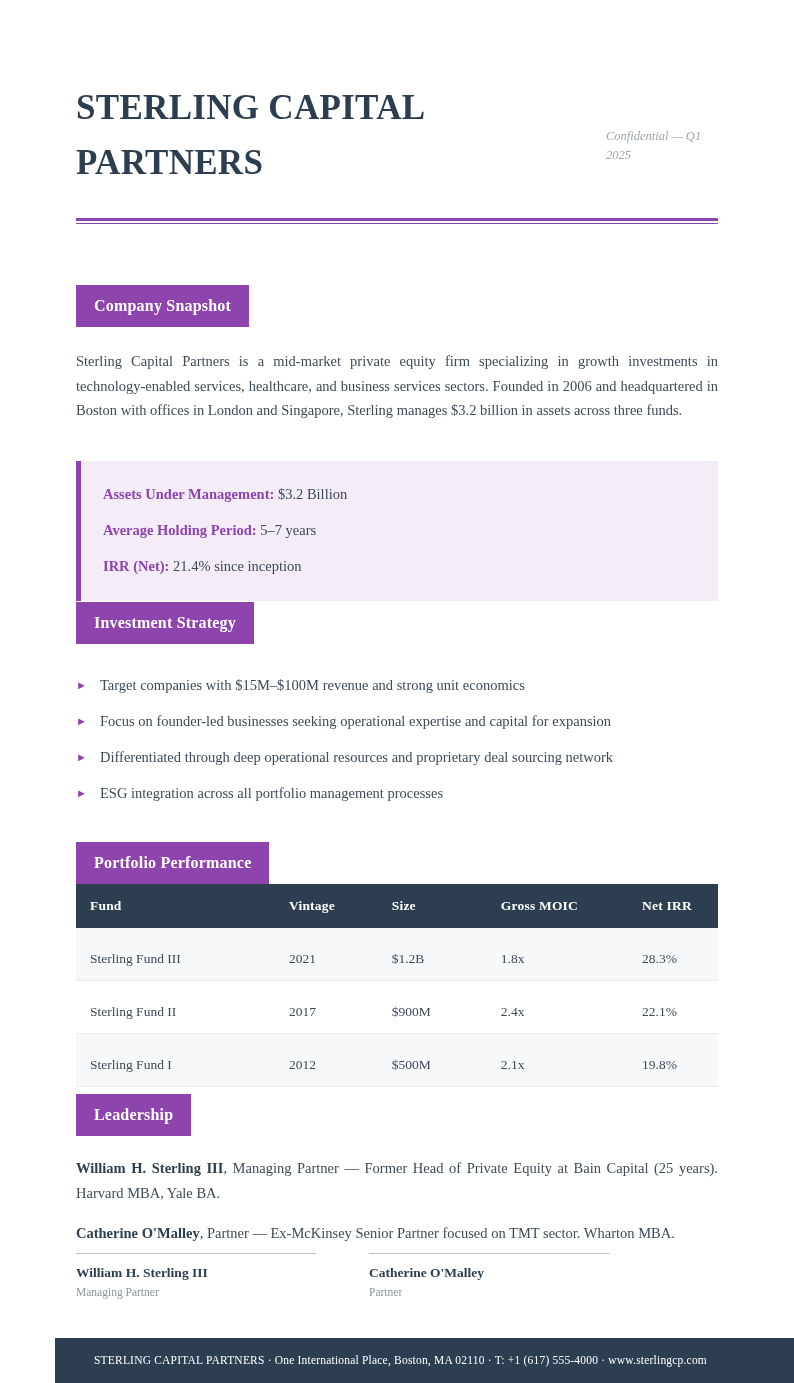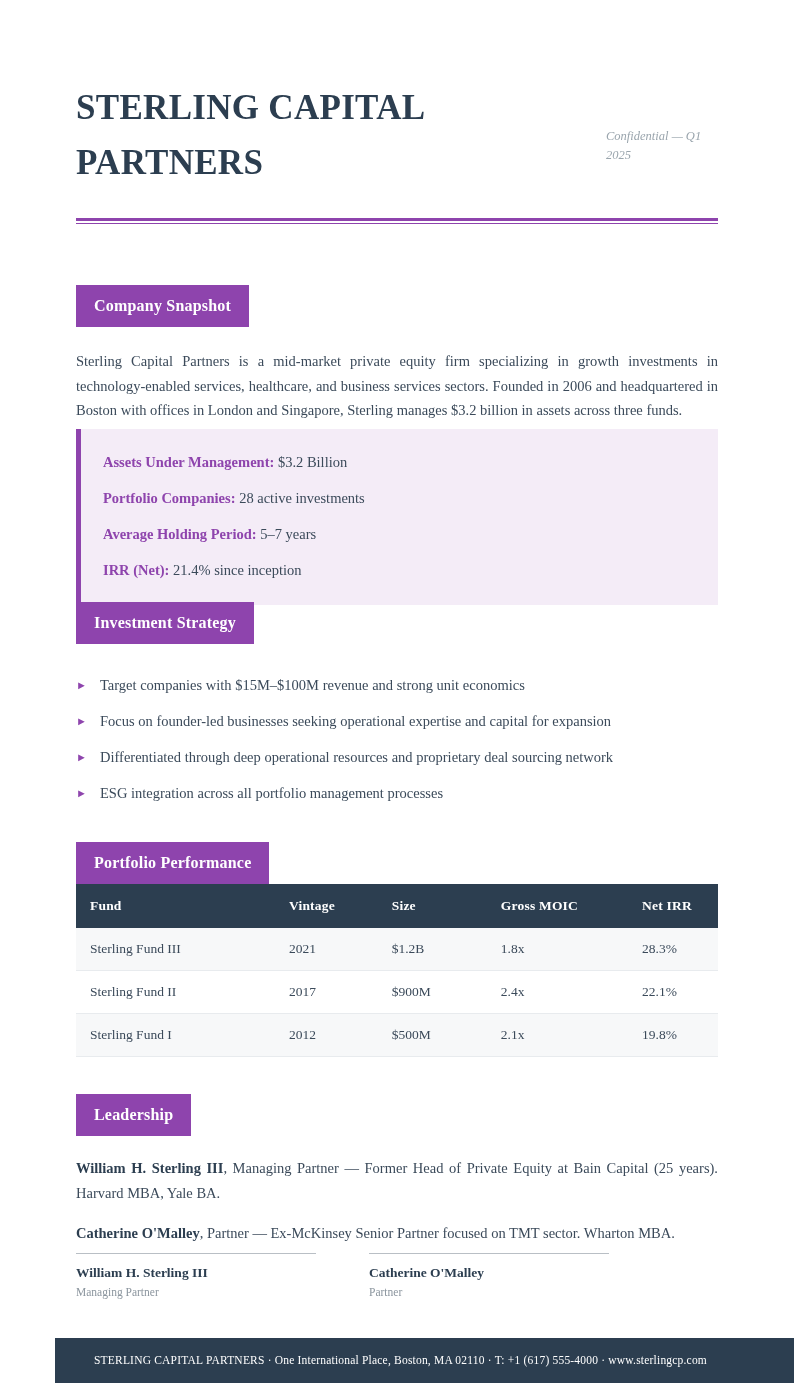--- a/index.html
+++ b/index.html
@@ -140,21 +140,21 @@
   .perf-table thead th {
     background: #2c3e50;
     color: #ffffff;
     font-weight: bold;
     text-align: left;
     padding: 14px 12px 14px 14px;
     font-size: 13.5px;
     letter-spacing: 0.2px;
   }
   .perf-table tbody td {
-    padding: 13px 12px 13px 14px;
+    padding: 23px 12px 13px 14px;
     color: #3b4a5a;
     border-bottom: 1px solid #e8ebee;
   }
   .perf-table tbody tr:nth-child(odd) { background: #f7f8f9; }
   .perf-table tbody tr:nth-child(even) { background: #ffffff; }
   .col-fund    { width: 31%; }
   .col-vintage { width: 16%; }
   .col-size    { width: 17%; }
   .col-moic    { width: 22%; }
   .col-irr     { width: 14%; }
@@ -225,28 +225,24 @@
       <div class="doc-meta">Confidential — Q1 2025</div>
     </div>
     <div class="rule-double"></div>
   </div>
 
   <div style="position:absolute; left:76px; top:285px; width:642px;">
     <div class="badge">Company Snapshot</div>
 
     <p class="body-text" style="margin-top:22px;">Sterling Capital Partners is a mid-market private equity firm specializing in growth investments in technology-enabled services, healthcare, and business services sectors. Founded in 2006 and headquartered in Boston with offices in London and Singapore, Sterling manages $3.2 billion in assets across three funds.</p>
 
-    <div class="facts-panel" style="margin-top:6px;">
+    <div class="facts-panel" style="margin-top:38px;">
       <div class="fact-line">
         <span class="fact-label">Assets Under Management:</span>
         <span>$3.2 Billion</span>
-      </div>
-      <div class="fact-line">
-        <span class="fact-label">Portfolio Companies:</span>
-        <span>28 active investments</span>
       </div>
       <div class="fact-line">
         <span class="fact-label">Average Holding Period:</span>
         <span>5–7 years</span>
       </div>
       <div class="fact-line">
         <span class="fact-label">IRR (Net):</span>
         <span>21.4% since inception</span>
       </div>
     </div>

